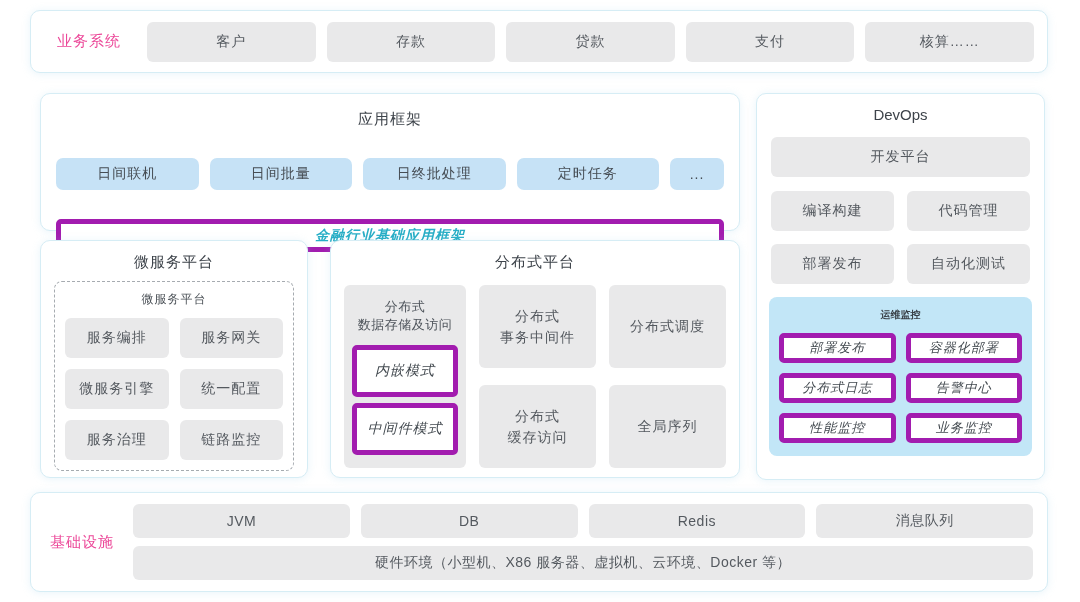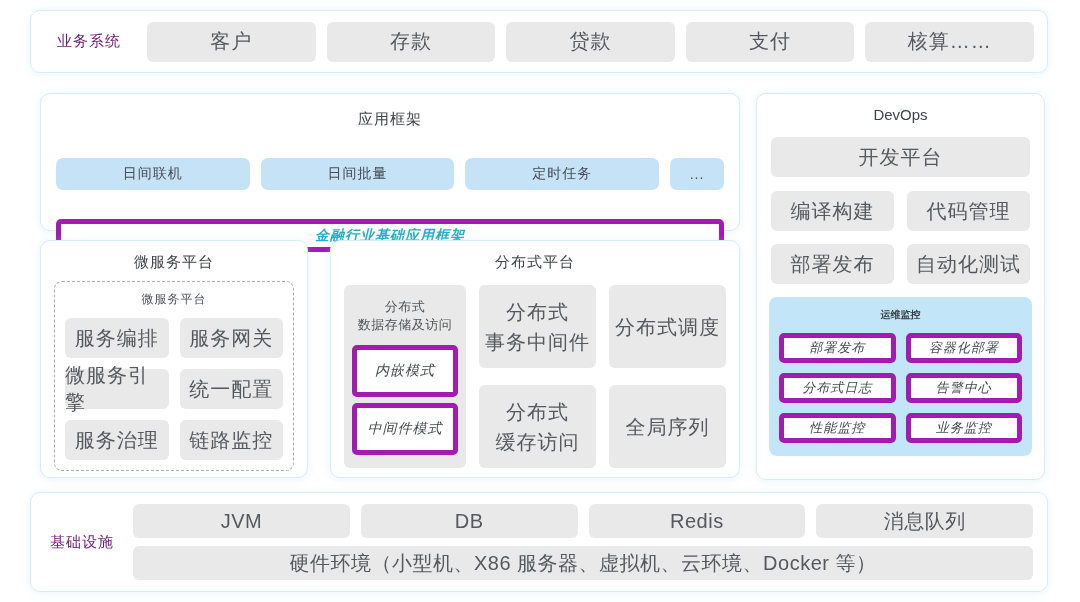--- a/index.html
+++ b/index.html
@@ -28,21 +28,21 @@
     font-weight: 500;
     color: #3d434a;
     letter-spacing: 1px;
   }
   .gray-box {
     background: #e9e9ea;
     border-radius: 6px;
     display: flex;
     align-items: center;
     justify-content: center;
-    font-size: 20px;
+    font-size: 14px;
     color: #54595f;
     letter-spacing: 1px;
   }
   .blue-box {
     background: #c6e2f6;
     border-radius: 7px;
     display: flex;
     align-items: center;
     justify-content: center;
     font-size: 14px;
@@ -56,21 +56,21 @@
     display: flex;
     align-items: center;
     justify-content: center;
     color: #42494f;
     letter-spacing: 1px;
     font-style: italic;
   }
   .side-label {
     font-size: 15px;
     font-weight: 500;
-    color: #701a75;
+    color: #ec4899;
     letter-spacing: 1px;
     text-align: center;
   }
 
   
   #business-panel {
     left: 30px; top: 10px; width: 1018px; height: 63px;
     display: flex; align-items: center;
   }
   #business-panel .side-label { width: 116px; flex: 0 0 116px; }
@@ -187,20 +187,21 @@
       <div class="gray-box">支付</div>
       <div class="gray-box">核算……</div>
     </div>
   </div>
 
   <div class="panel" id="app-framework-panel">
     <div class="panel-title">应用框架</div>
     <div class="row">
       <div class="blue-box">日间联机</div>
       <div class="blue-box">日间批量</div>
+      <div class="blue-box">日终批处理</div>
       <div class="blue-box">定时任务</div>
       <div class="blue-box small">...</div>
     </div>
     <div class="teal-box" id="base-framework-bar">金融行业基础应用框架</div>
   </div>
 
   <div class="panel" id="devops-panel">
     <div class="panel-title">DevOps</div>
     <div class="gray-box" id="devops-platform">开发平台</div>
     <div id="devops-grid">

